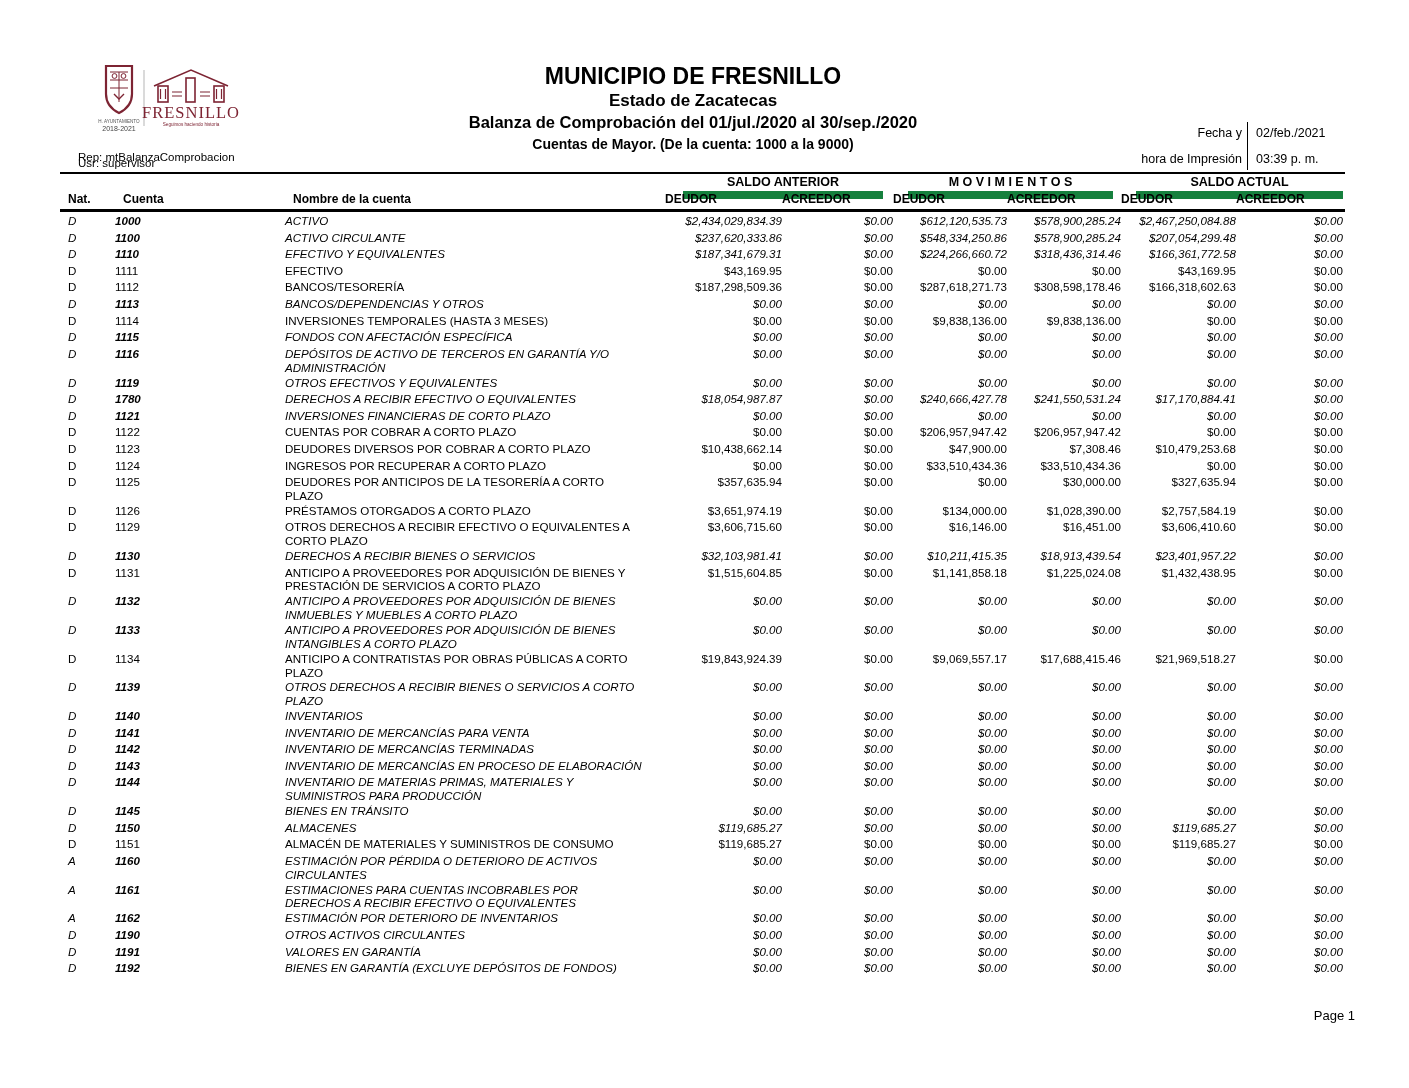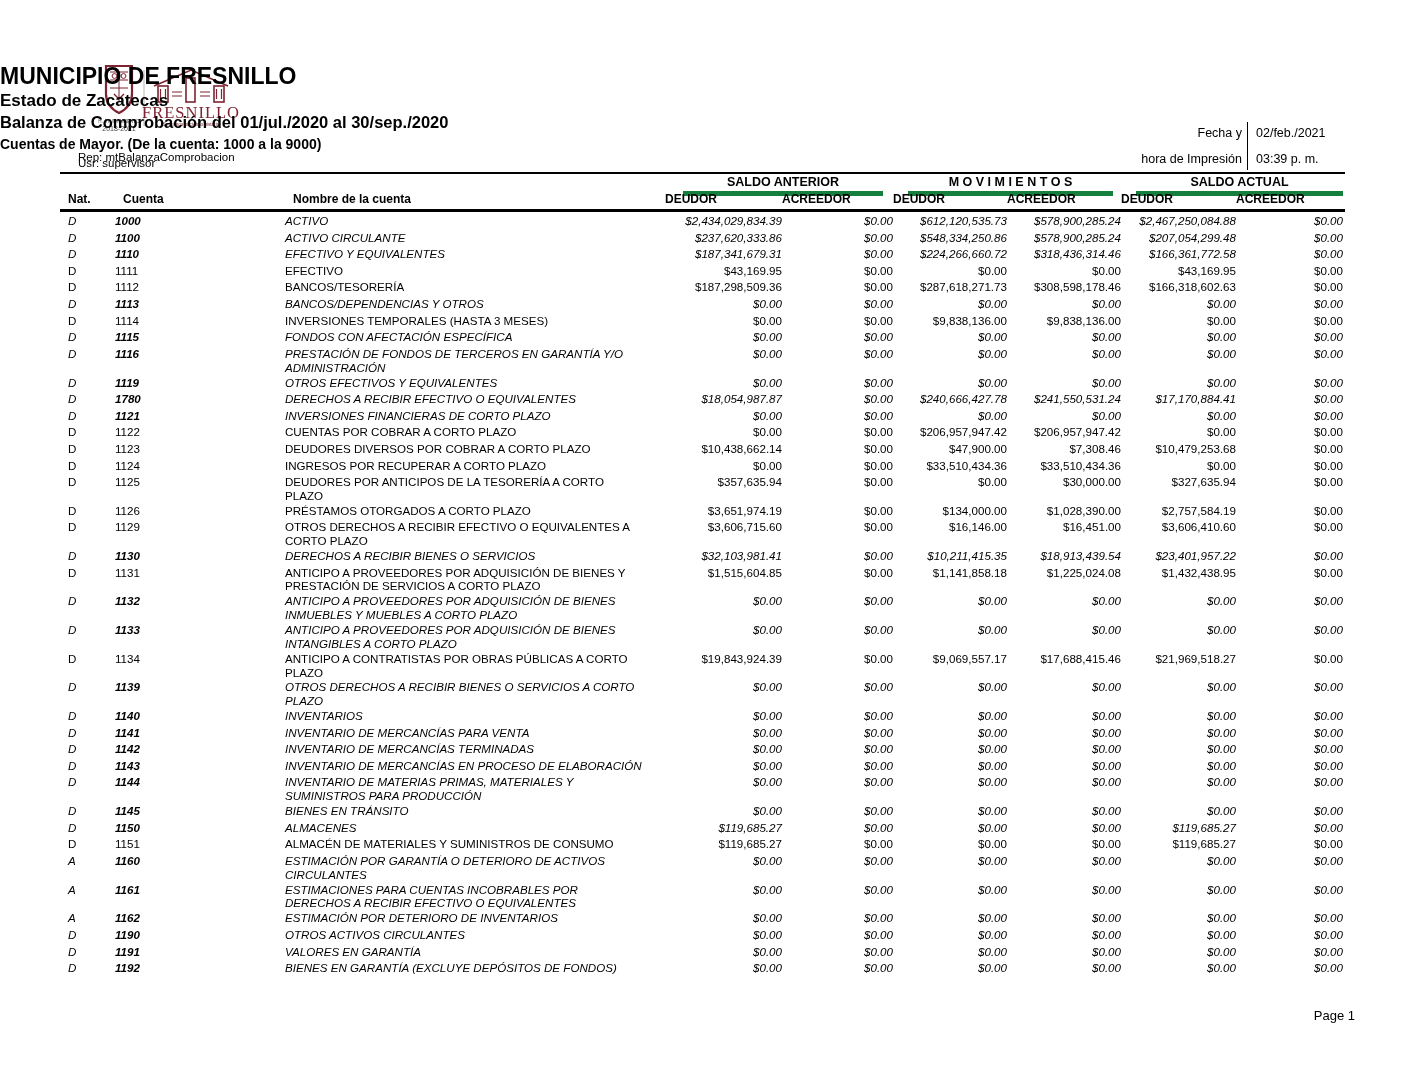--- a/index.html
+++ b/index.html
@@ -6,35 +6,35 @@
   .page{
     position:relative;
     width:1409px;height:1088px;
     background:#ffffff;
     font-family:"Liberation Sans", sans-serif;
     color:#000;
     overflow:hidden;
   }
   
   .logo{position:absolute;left:88px;top:60px;width:160px;height:80px;}
-  .titles{position:absolute;left:0;top:62px;width:1386px;}
+  .titles{position:absolute;left:0;top:62px;width:1386px;text-align:center;}
   .t1{font-size:23px;font-weight:bold;line-height:28px;}
   .t2{font-size:17px;font-weight:bold;line-height:21px;}
   .t3{font-size:16.5px;font-weight:bold;line-height:23px;}
   .t4{font-size:14px;font-weight:bold;line-height:20px;}
   .print-label{position:absolute;width:160px;text-align:right;font-size:12.5px;}
   .print-value{position:absolute;font-size:12.5px;}
   .print-divider{position:absolute;left:1247px;top:122px;width:1px;height:48px;background:#000;}
   .rep-line{position:absolute;left:78px;font-size:11.5px;white-space:nowrap;}
   
   .rule{position:absolute;left:60px;width:1285px;background:#000;}
   .rule-top{top:172px;height:2px;}
   .rule-mid{top:209px;height:2.5px;}
   .group-head{position:absolute;top:175px;height:16px;text-align:center;
-    font-size:12.5px;font-weight:bold;border-bottom:5px solid #15803d;line-height:14px;}
+    font-size:12.5px;font-weight:bold;border-bottom:8px solid #15803d;line-height:14px;}
   .sub-head{position:absolute;left:60px;top:192px;width:1285px;}
   .grid{display:grid;grid-template-columns:55px 170px 380px 117px 111px 114px 114px 115px 107px;}
   .sub-head .grid > div{font-size:12px;font-weight:bold;}
   .cell-left{text-align:left;padding-left:8px;}
   .cell-right{text-align:left;}
   
   .tbody{position:absolute;left:60px;top:213px;width:1285px;}
   .trow{min-height:16.6px;padding-top:1.1px;box-sizing:border-box;}
   .trow .grid > div{font-size:11.6px;line-height:13.8px;}
   .nat{padding-left:8px;}
@@ -229,21 +229,21 @@
         <div class="amount">$0.00</div>
         <div class="amount">$0.00</div>
         <div class="amount">$0.00</div>
       </div>
     </div>
 
     <div class="trow em">
       <div class="grid">
         <div class="nat">D</div>
         <div class="cuenta">1116</div>
-        <div class="nombre">PRESTACIÓN DE FONDOS DE TERCEROS EN GARANTÍA Y/O
+        <div class="nombre">DEPÓSITOS DE ACTIVO DE TERCEROS EN GARANTÍA Y/O
 ADMINISTRACIÓN</div>
         <div class="amount">$0.00</div>
         <div class="amount">$0.00</div>
         <div class="amount">$0.00</div>
         <div class="amount">$0.00</div>
         <div class="amount">$0.00</div>
         <div class="amount">$0.00</div>
       </div>
     </div>
 
@@ -574,21 +574,21 @@
         <div class="amount">$0.00</div>
         <div class="amount">$119,685.27</div>
         <div class="amount">$0.00</div>
       </div>
     </div>
 
     <div class="trow em">
       <div class="grid">
         <div class="nat">A</div>
         <div class="cuenta">1160</div>
-        <div class="nombre">ESTIMACIÓN POR GARANTÍA O DETERIORO DE ACTIVOS
+        <div class="nombre">ESTIMACIÓN POR PÉRDIDA O DETERIORO DE ACTIVOS
 CIRCULANTES</div>
         <div class="amount">$0.00</div>
         <div class="amount">$0.00</div>
         <div class="amount">$0.00</div>
         <div class="amount">$0.00</div>
         <div class="amount">$0.00</div>
         <div class="amount">$0.00</div>
       </div>
     </div>
 

